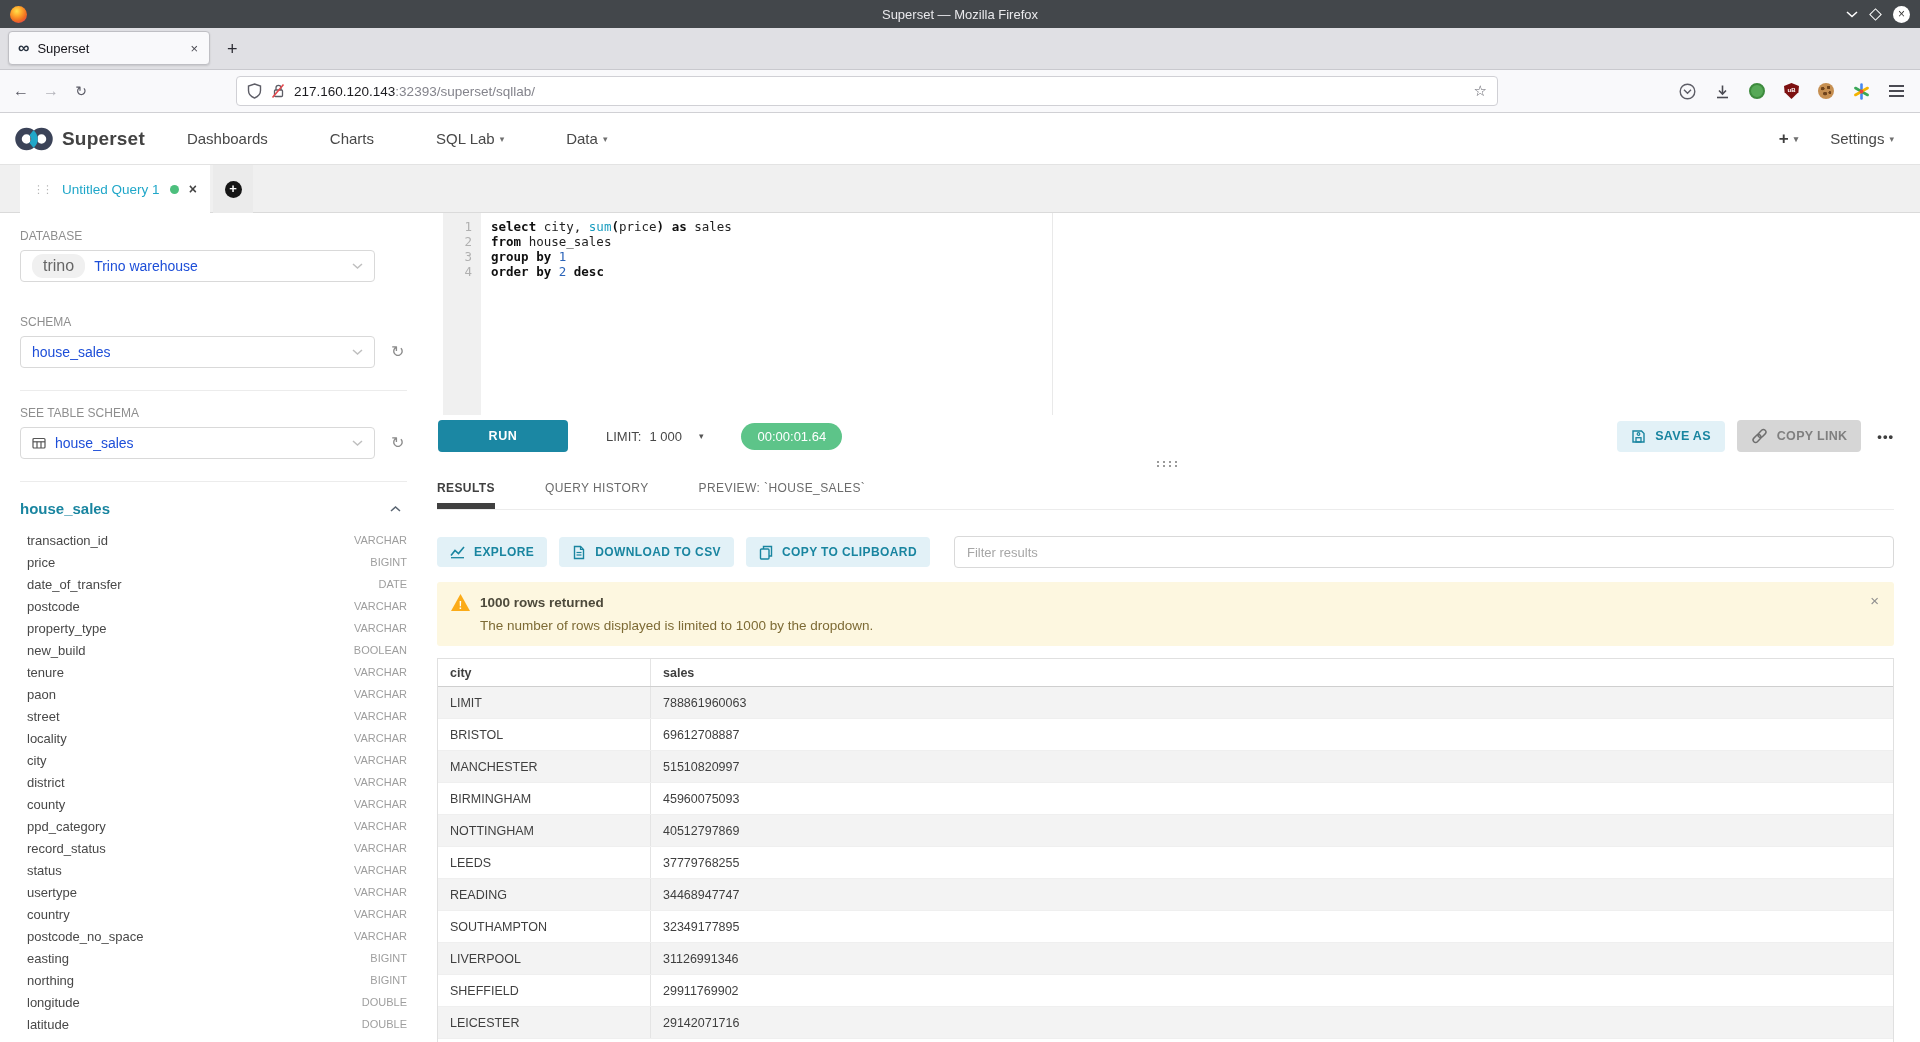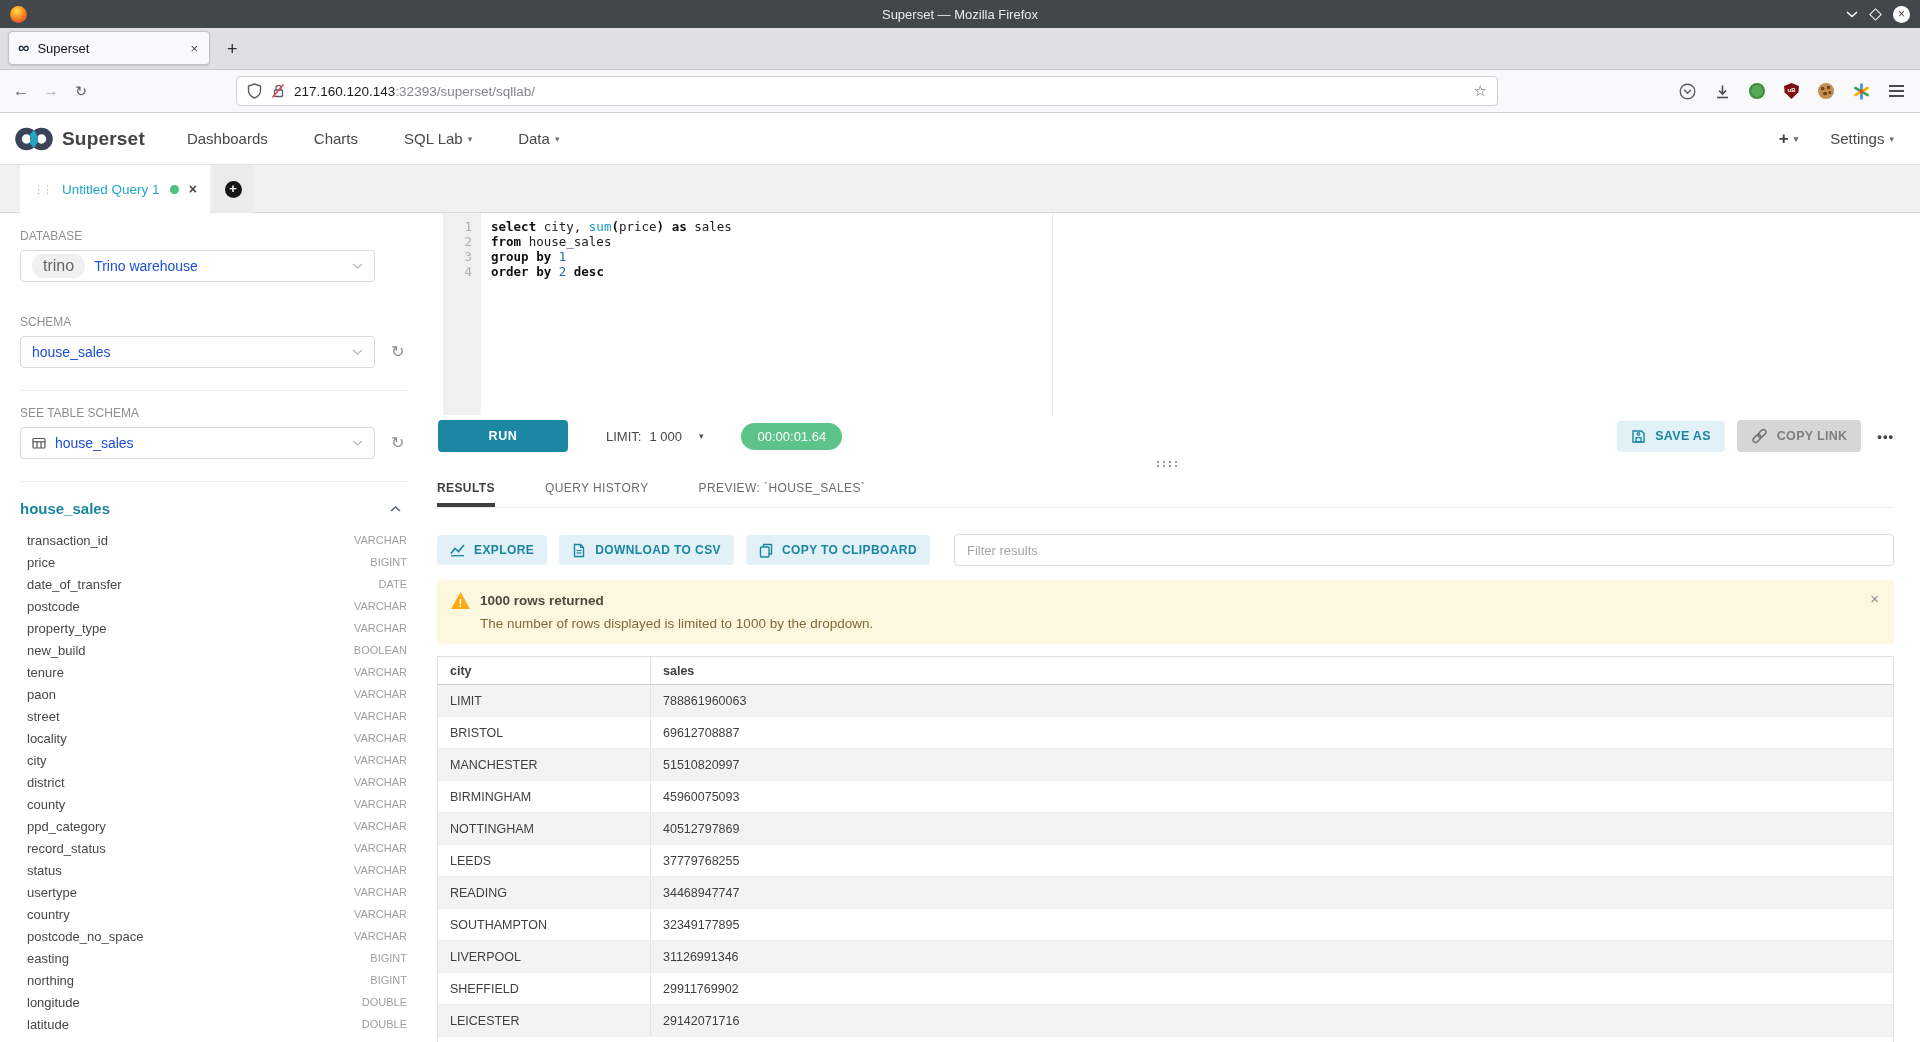--- a/index.html
+++ b/index.html
@@ -38,21 +38,21 @@
 .cookie{width:16px;height:16px;border-radius:50%;background:#c68f51;
   background-image:radial-gradient(circle at 30% 35%,#6f431c 1.6px,transparent 2px),radial-gradient(circle at 66% 28%,#6f431c 1.4px,transparent 1.9px),radial-gradient(circle at 44% 66%,#6f431c 1.7px,transparent 2.1px),radial-gradient(circle at 74% 60%,#6f431c 1.2px,transparent 1.7px)}
 .greenext{width:16px;height:16px;border-radius:50%;background:#57a957;border:2px solid #3d8b3d}
 .hamburger{display:flex;flex-direction:column;gap:3px}
 .hamburger i{display:block;width:15px;height:2px;background:#4a4a52}
 
 
 .app-header{height:52px;display:flex;align-items:center;border-bottom:1px solid #e3e3e3;padding:0 26px 0 14px;background:#fff}
 .brand{display:flex;align-items:center;gap:8px}
 .brand-name{font-size:19px;font-weight:bold;color:#434343;letter-spacing:.2px}
-.main-nav{display:flex;gap:46px;margin-left:42px}
+.main-nav{display:flex;gap:62px;margin-left:42px}
 .nv{font-size:15px;color:#484848}
 .caret{font-size:9px;color:#6f6f6f;margin-left:5px;vertical-align:2px;display:inline-block}
 .header-right{margin-left:auto;display:flex;align-items:center;gap:32px}
 .hdr-plus{font-size:17px;font-weight:bold;color:#3f3f3f}
 
 
 .qstrip{height:48px;background:#f0f0f0;border-bottom:1px solid #dadada;display:flex;padding-left:20px}
 .qtab{width:190px;height:48px;margin-bottom:-1px;background:#fff;display:flex;align-items:center;padding:0 13px;z-index:2}
 .qtab-drag{color:#b5b5b5;font-size:11px;letter-spacing:-2px;margin-right:11px}
 .qtab-label{color:#20a7c9;font-size:13.5px}
@@ -103,21 +103,21 @@
 .saveas{background:#e2f1f7;color:#1985a0}
 .copylink{background:#d6d6d6;color:#7f7f7f;margin-left:12px}
 .more{margin-left:16px;color:#3f3f3f;font-size:13px;font-weight:bold;letter-spacing:1px}
 
 
 .south{flex:1;display:flex;flex-direction:column;padding:0 26px 0 10px;min-height:0}
 .drag-row{height:12px;display:flex;align-items:center;justify-content:center}
 .dots6{width:22px;height:7px;background-image:radial-gradient(circle,#9a9a9a 1.1px,transparent 1.4px);background-size:6px 4px}
 .rtabs{display:flex;gap:50px;border-bottom:1px solid #ececec}
 .rtab{font-size:12px;letter-spacing:.4px;color:#6b6b6b;padding:12px 0 11px}
-.rtab.active{color:#404040;font-weight:bold;border-bottom:4px solid #404040;padding-bottom:8px}
+.rtab.active{color:#404040;font-weight:bold;border-bottom:6px solid #404040;padding-bottom:8px}
 .ractions{display:flex;align-items:center;gap:12px;margin-top:26px}
 .act-btn{height:30px;padding:0 13px;font-size:12px;letter-spacing:.4px;background:#e2f1f7;color:#1985a0}
 .filter{flex:1;height:32px;border:1px solid #d9d9d9;border-radius:4px;font-size:13px;padding:0 12px;color:#333;font-family:inherit;margin-left:12px;min-width:0}
 .filter::placeholder{color:#a6a6a6}
 
 .alert{position:relative;margin-top:14px;background:#fdf7e0;border-radius:3px;padding:12px 40px 13px 14px}
 .alert-head{display:flex;align-items:center;gap:10px}
 .alert-tri{width:19px;height:17px;flex:none;background:#fbab18;clip-path:polygon(50% 0,100% 100%,0 100%);color:#fff;font-size:10px;font-weight:bold;text-align:center;line-height:23px}
 .alert-title{font-size:13.5px;font-weight:bold;color:#4d4a3b}
 .alert-msg{margin:7px 0 0 29px;font-size:13.5px;color:#7d6b35}

